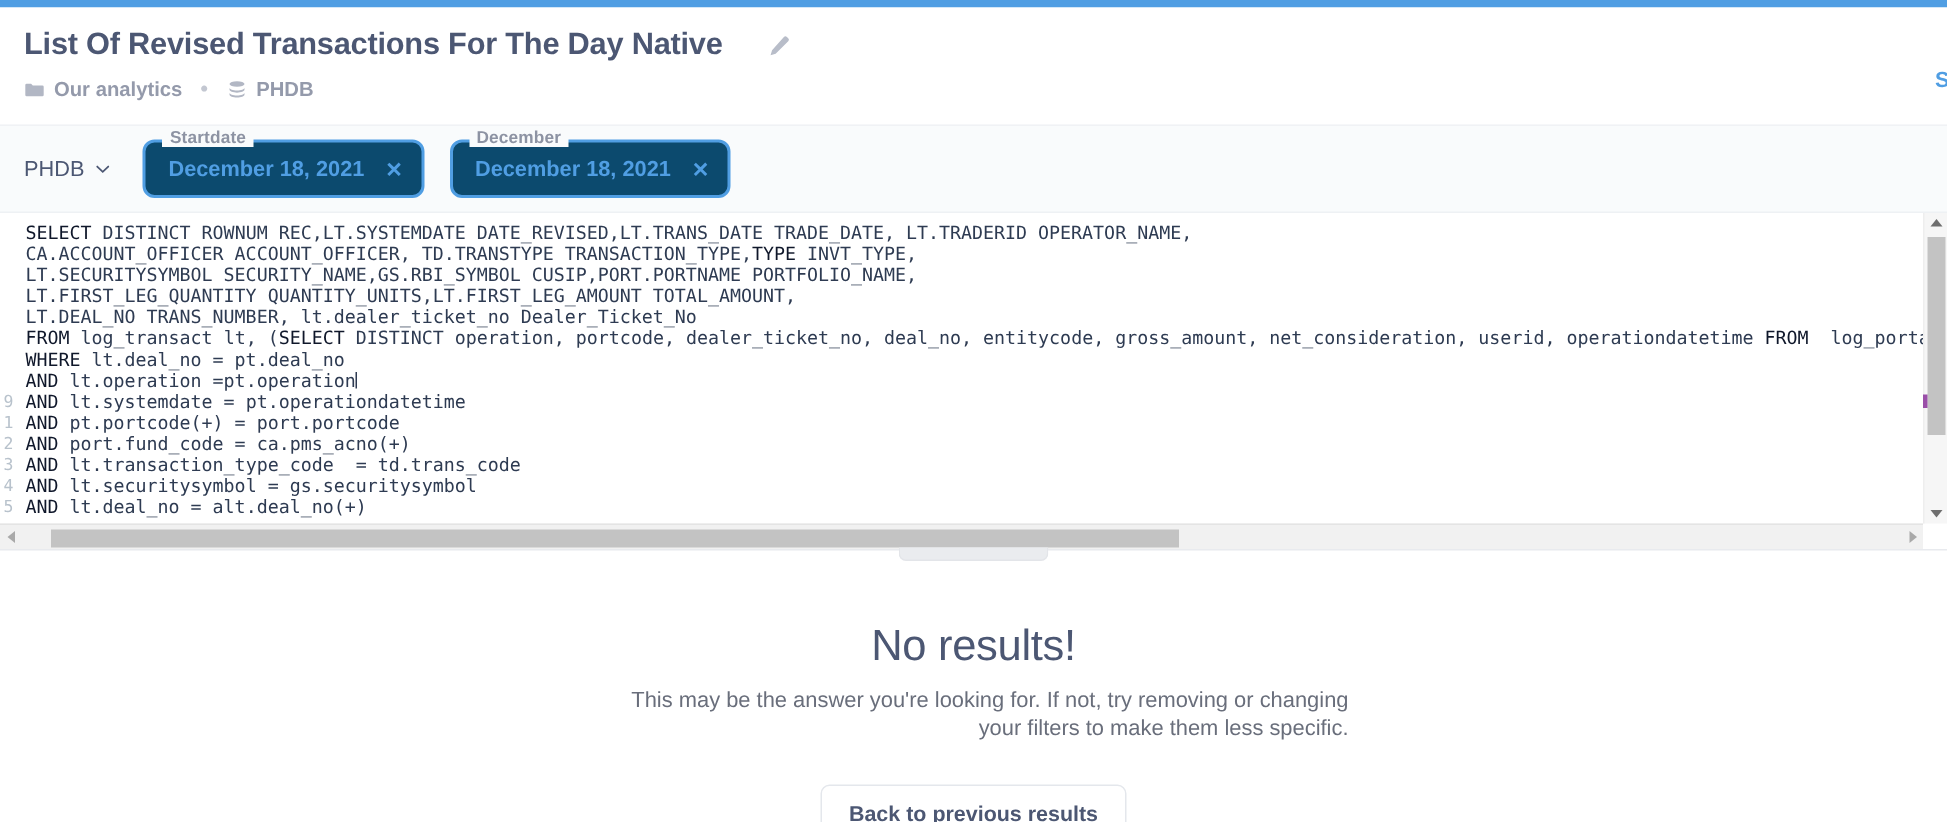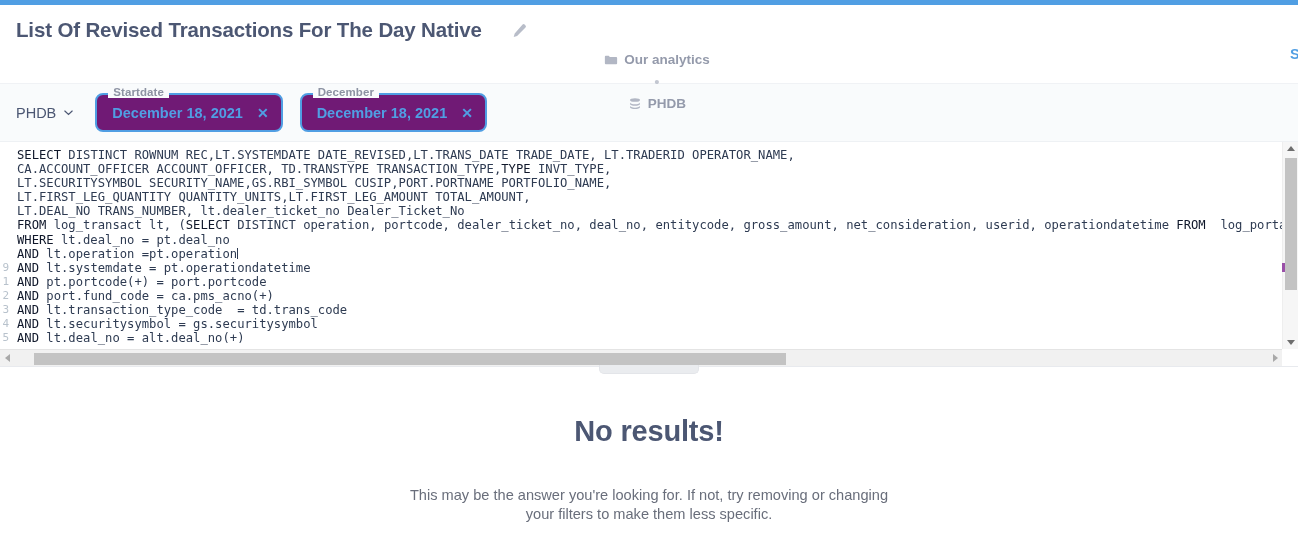--- a/index.html
+++ b/index.html
@@ -44,21 +44,20 @@
     display: flex; align-items: center; justify-content: center;
     cursor: pointer;
     margin-top: 2px;
   }
 
   .breadcrumb {
     display: flex;
     align-items: center;
     gap: 7px;
     margin-top: 10px;
-    flex-direction: column;
   }
   .crumb {
     display: flex;
     align-items: center;
     gap: 6px;
     color: #949aab;
     font-size: 13.5px;
     font-weight: bold;
     cursor: pointer;
     white-space: nowrap;
@@ -94,21 +93,21 @@
   .chev { display: block; }
 
   .filter-chip {
     position: relative;
     border: 2px solid #509ee3;
     border-radius: 8px;
     height: 39px;
     display: flex;
     align-items: center;
     padding: 0 12px 0 15px;
-    background: #701a75;
+    background: #0c4a6e;
     cursor: pointer;
   }
   .filter-chip .chip-legend {
     position: absolute;
     top: -9px;
     left: 11px;
     background: #f9fbfc;
     padding: 0 5px;
     font-size: 11.5px;
     font-weight: bold;
@@ -275,30 +274,31 @@
     z-index: 3;
   }
 
   
   .empty-state {
     padding-top: 48px;
     text-align: center;
   }
   .empty-title {
     font-size: 29px;
-    font-weight: bold;
+    font-weight: normal;
     color: #4c5773;
     letter-spacing: -0.2px;
   }
   .empty-sub {
-    margin: 38px auto 0;
+    margin: 10px auto 0;
     max-width: 500px;
     font-size: 14.6px;
     color: #696e7b;
     line-height: 19px;
+    text-align: right;
   }
   .back-btn {
     margin: 27px auto 0;
     display: inline-block;
     border: 1px solid #e4e7ec;
     border-radius: 6px;
     padding: 11px 18px;
     font-size: 14.3px;
     font-weight: bold;
     color: #4c5773;

